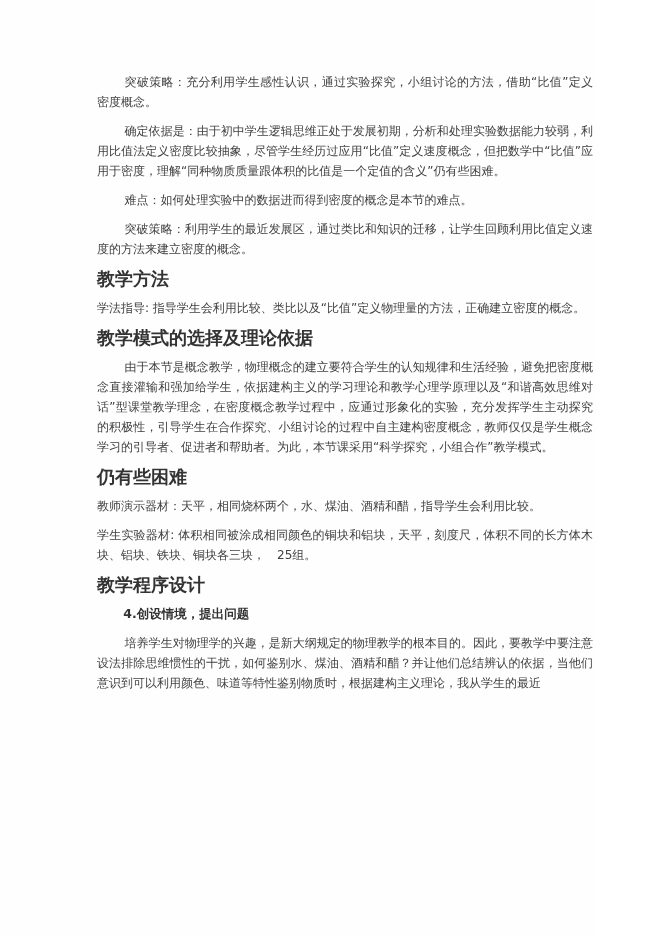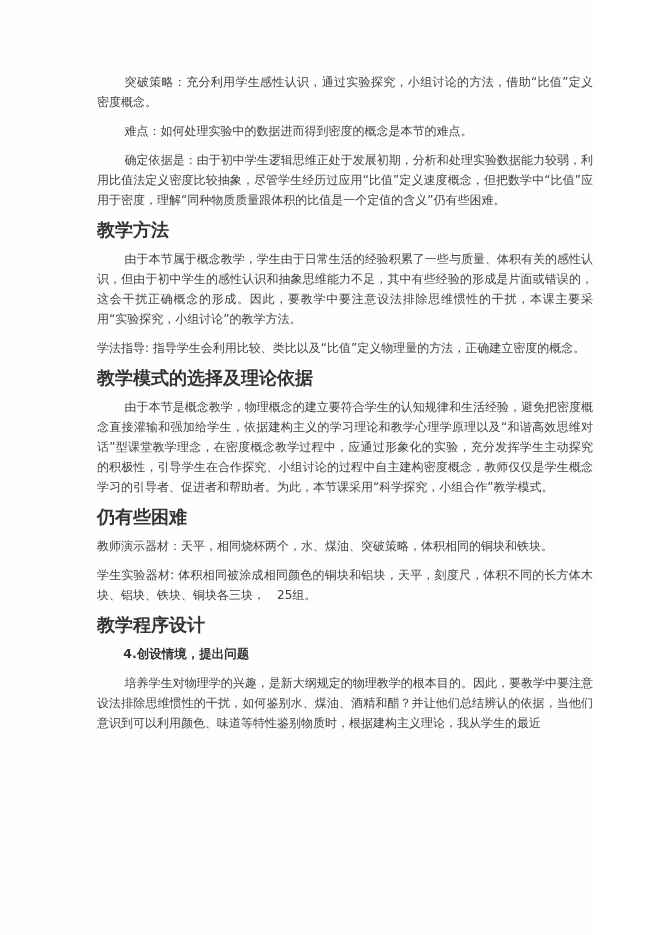--- a/index.html
+++ b/index.html
@@ -52,27 +52,27 @@
     line-height: 20px;
     text-indent: 2.1em;
   }
 </style>
 </head>
 <body>
 
 <div class="page">
   <div class="content">
     <p class="para indent">突破策略：充分利用学生感性认识，通过实验探究，小组讨论的方法，借助“比值”定义密度概念。</p>
+    <p class="para indent">确定依据是：由于初中学生逻辑思维正处于发展初期，分析和处理实验数据能力较弱，利用比值法定义密度比较抽象，尽管学生经历过应用“比值”定义速度概念，但把数学中“比值”应用于密度，理解“同种物质质量跟体积的比值是一个定值的含义”仍有些困难。</p>
     <p class="para indent">难点：如何处理实验中的数据进而得到密度的概念是本节的难点。</p>
-    <p class="para indent">确定依据是：由于初中学生逻辑思维正处于发展初期，分析和处理实验数据能力较弱，利用比值法定义密度比较抽象，尽管学生经历过应用“比值”定义速度概念，但把数学中“比值”应用于密度，理解“同种物质质量跟体积的比值是一个定值的含义”仍有些困难。</p>
+    <p class="para indent">突破策略：利用学生的最近发展区，通过类比和知识的迁移，让学生回顾利用比值定义速度的方法来建立密度的概念。</p>
     <h2 class="heading">教学方法</h2>
-    <p class="para indent">由于本节属于概念教学，学生由于日常生活的经验积累了一些与质量、体积有关的感性认识，但由于初中学生的感性认识和抽象思维能力不足，其中有些经验的形成是片面或错误的，这会干扰正确概念的形成。因此，要教学中要注意设法排除思维惯性的干扰，本课主要采用“实验探究，小组讨论”的教学方法。</p>
     <p class="para">学法指导: 指导学生会利用比较、类比以及“比值”定义物理量的方法，正确建立密度的概念。</p>
     <h2 class="heading">教学模式的选择及理论依据</h2>
     <p class="para indent">由于本节是概念教学，物理概念的建立要符合学生的认知规律和生活经验，避免把密度概念直接灌输和强加给学生，依据建构主义的学习理论和教学心理学原理以及“和谐高效思维对话”型课堂教学理念，在密度概念教学过程中，应通过形象化的实验，充分发挥学生主动探究的积极性，引导学生在合作探究、小组讨论的过程中自主建构密度概念，教师仅仅是学生概念学习的引导者、促进者和帮助者。为此，本节课采用“科学探究，小组合作”教学模式。</p>
     <h2 class="heading">仍有些困难</h2>
-    <p class="para">教师演示器材：天平，相同烧杯两个，水、煤油、突破策略，体积相同的铜块和铁块。</p>
+    <p class="para">教师演示器材：天平，相同烧杯两个，水、煤油、酒精和醋，指导学生会利用比较。</p>
     <p class="para">学生实验器材: 体积相同被涂成相同颜色的铜块和铝块，天平，刻度尺，体积不同的长方体木块、铝块、铁块、铜块各三块，　25组。</p>
     <h2 class="heading">教学程序设计</h2>
     <h3 class="subheading">4.创设情境，提出问题</h3>
     <p class="para indent">培养学生对物理学的兴趣，是新大纲规定的物理教学的根本目的。因此，要教学中要注意设法排除思维惯性的干扰，如何鉴别水、煤油、酒精和醋？并让他们总结辨认的依据，当他们意识到可以利用颜色、味道等特性鉴别物质时，根据建构主义理论，我从学生的最近</p>
   </div>
 </div>
 
 </body></html>

